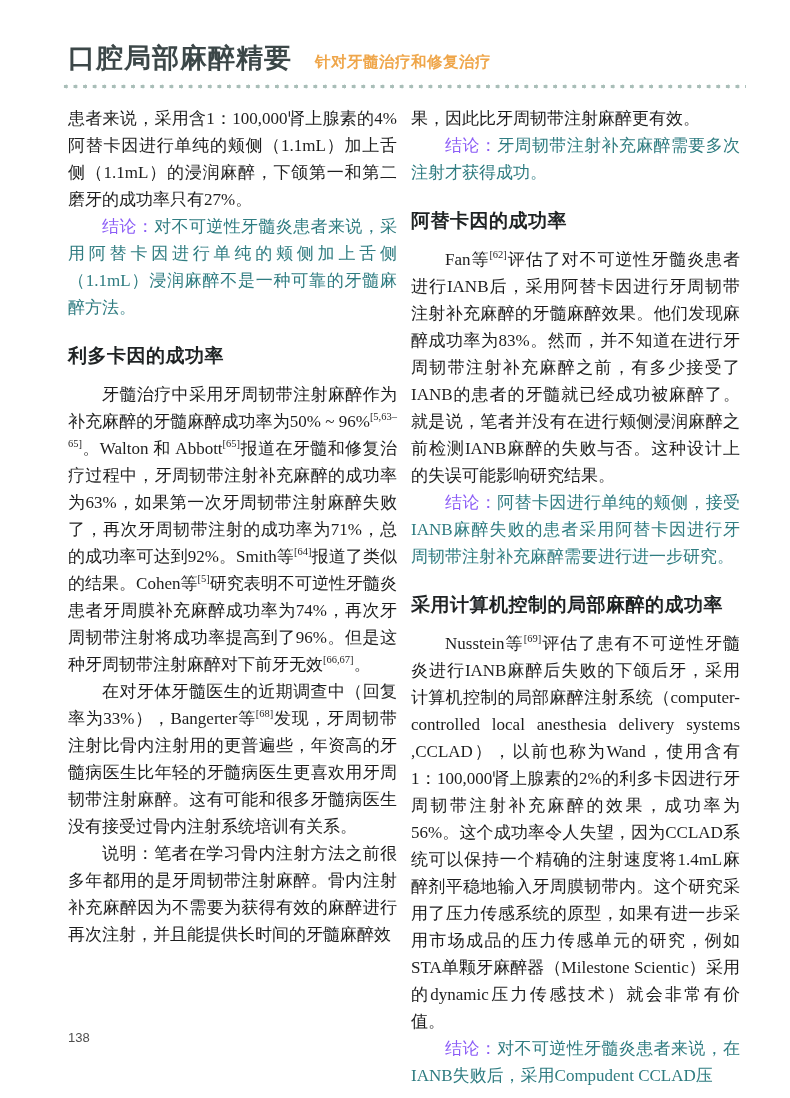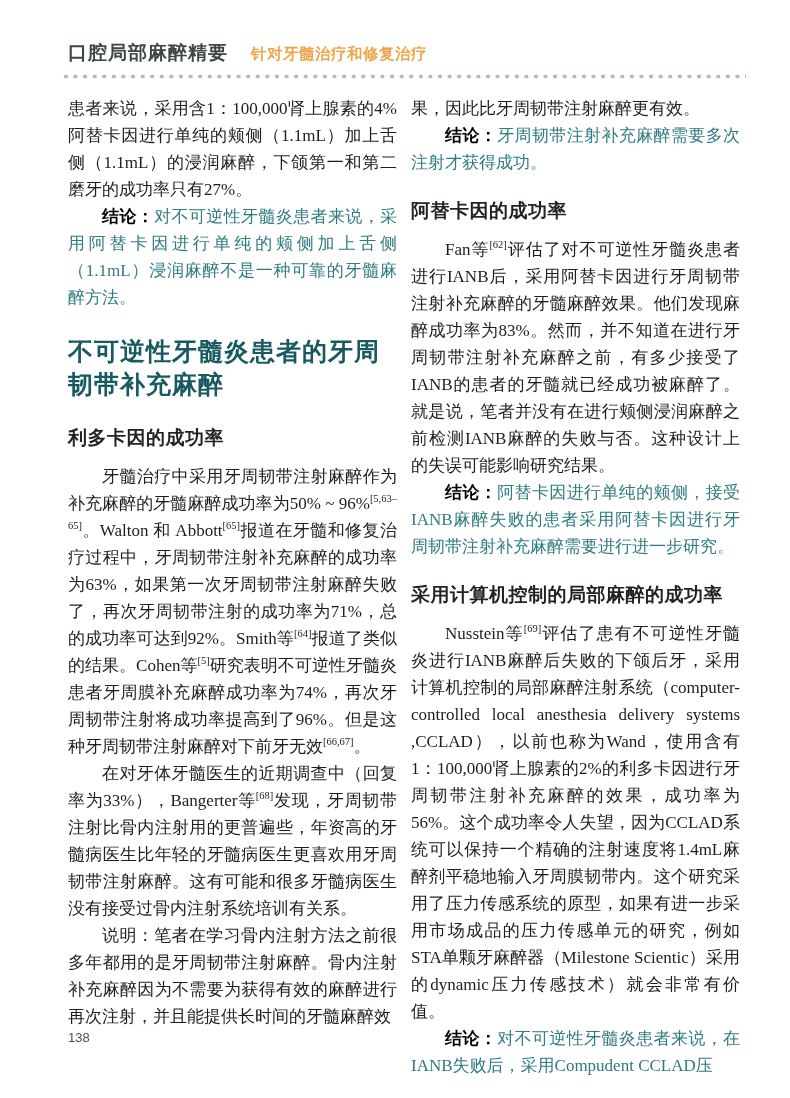--- a/index.html
+++ b/index.html
@@ -1,53 +1,52 @@
 <!DOCTYPE html>
 <html lang="zh"><head>
 <meta charset="utf-8">
 <style>
   html,body{margin:0;padding:0;background:#ffffff;}
   body{width:790px;height:1098px;overflow:hidden;position:relative;
        font-family:"Liberation Serif","DejaVu Serif",serif;color:#1d1d1d;}
   .page{padding:40px 50px 0 68px;box-sizing:border-box;width:790px;height:1098px;position:relative;}
   header{white-space:nowrap;}
   .book-title{font-family:"Liberation Sans","DejaVu Sans",sans-serif;font-weight:700;
-              font-size:19px;color:#3c4748;letter-spacing:1px;}
+              font-size:27px;color:#3c4748;letter-spacing:1px;}
   .chapter-subtitle{font-family:"Liberation Sans","DejaVu Sans",sans-serif;font-weight:700;
               font-size:15.5px;color:#efa64a;margin-left:23px;letter-spacing:.5px;}
   .dot-rule{height:7px;margin:7px -6px 0 -6px;
             background-image:radial-gradient(circle 2.1px at 4px 3.5px,#a9beb8 92%,rgba(0,0,0,0) 100%);
             background-size:9.6px 7px;background-repeat:repeat-x;}
   .columns{display:flex;gap:14px;margin-top:15px;}
   .col{flex:1 1 0;min-width:0;}
   .para{font-size:17px;line-height:27px;margin:0;text-align:justify;text-indent:2em;}
   .para.no-indent{text-indent:0;}
   .conclusion{color:#2f7c81;}
-  .concl-label{font-weight:700;color:#000000;font-family:"Liberation Sans","DejaVu Sans",sans-serif;margin-top:17px;}
+  .concl-label{font-weight:400;color:#8b5cf6;font-family:"Liberation Sans","DejaVu Sans",sans-serif;margin-top:17px;}
   sup{font-size:10.5px;line-height:0;vertical-align:super;letter-spacing:0;}
   h1.sec-title{font-family:"Liberation Sans","DejaVu Sans",sans-serif;font-weight:700;
       font-size:25px;line-height:33px;color:#175a61;margin:24px 0 24px;letter-spacing:1px;}
   h2.sub-heading{font-family:Liberation Serif, serif;font-weight:700;
       font-size:19px;line-height:25px;color:#1f2324;margin:22px 0 13px;letter-spacing:.5px;}
   .page-number{position:absolute;left:68px;top:1030px;font-family:"Liberation Sans","DejaVu Sans",sans-serif;
       font-size:13px;color:#4d4d4d;}
 </style>
 </head>
 <body>
 
 <div class="page">
   <header>
     <span class="book-title">口腔局部麻醉精要</span><span class="chapter-subtitle">针对牙髓治疗和修复治疗</span>
   </header>
   <div class="dot-rule"></div>
   <main class="columns">
     <section class="col" id="col-left">
         <p class="para no-indent"><span>患者来说，采用含1：100,000肾上腺素的4%阿替卡因进行单纯的颊侧（1.1mL）加上舌侧（1.1mL）的浸润麻醉，下颌第一和第二磨牙的成功率只有27%。</span></p>
         <p class="para conclusion"><span class="concl-label">结论：</span><span>对不可逆性牙髓炎患者来说，采用阿替卡因进行单纯的颊侧加上舌侧（1.1mL）浸润麻醉不是一种可靠的牙髓麻醉方法。</span></p>
-        <h1 class="sec-title">不可逆性牙髓炎患者的牙周韧带补充麻醉</h1>
         <h2 class="sub-heading">利多卡因的成功率</h2>
         <p class="para"><span>牙髓治疗中采用牙周韧带注射麻醉作为补充麻醉的牙髓麻醉成功率为50% ~ 96%</span><sup>[5,63–65]</sup><span>。Walton 和 Abbott</span><sup>[65]</sup><span>报道在牙髓和修复治疗过程中，牙周韧带注射补充麻醉的成功率为63%，如果第一次牙周韧带注射麻醉失败了，再次牙周韧带注射的成功率为71%，总的成功率可达到92%。Smith等</span><sup>[64]</sup><span>报道了类似的结果。Cohen等</span><sup>[5]</sup><span>研究表明不可逆性牙髓炎患者牙周膜补充麻醉成功率为74%，再次牙周韧带注射将成功率提高到了96%。但是这种牙周韧带注射麻醉对下前牙无效</span><sup>[66,67]</sup><span>。</span></p>
         <p class="para"><span>在对牙体牙髓医生的近期调查中（回复率为33%），Bangerter等</span><sup>[68]</sup><span>发现，牙周韧带注射比骨内注射用的更普遍些，年资高的牙髓病医生比年轻的牙髓病医生更喜欢用牙周韧带注射麻醉。这有可能和很多牙髓病医生没有接受过骨内注射系统培训有关系。</span></p>
         <p class="para"><span>说明：笔者在学习骨内注射方法之前很多年都用的是牙周韧带注射麻醉。骨内注射补充麻醉因为不需要为获得有效的麻醉进行再次注射，并且能提供长时间的牙髓麻醉效</span></p>
       </section>
     <section class="col" id="col-right">
         <p class="para no-indent"><span>果，因此比牙周韧带注射麻醉更有效。</span></p>
         <p class="para conclusion"><span class="concl-label">结论：</span><span>牙周韧带注射补充麻醉需要多次注射才获得成功。</span></p>
         <h2 class="sub-heading">阿替卡因的成功率</h2>
         <p class="para"><span>Fan等</span><sup>[62]</sup><span>评估了对不可逆性牙髓炎患者进行IANB后，采用阿替卡因进行牙周韧带注射补充麻醉的牙髓麻醉效果。他们发现麻醉成功率为83%。然而，并不知道在进行牙周韧带注射补充麻醉之前，有多少接受了IANB的患者的牙髓就已经成功被麻醉了。就是说，笔者并没有在进行颊侧浸润麻醉之前检测IANB麻醉的失败与否。这种设计上的失误可能影响研究结果。</span></p>

